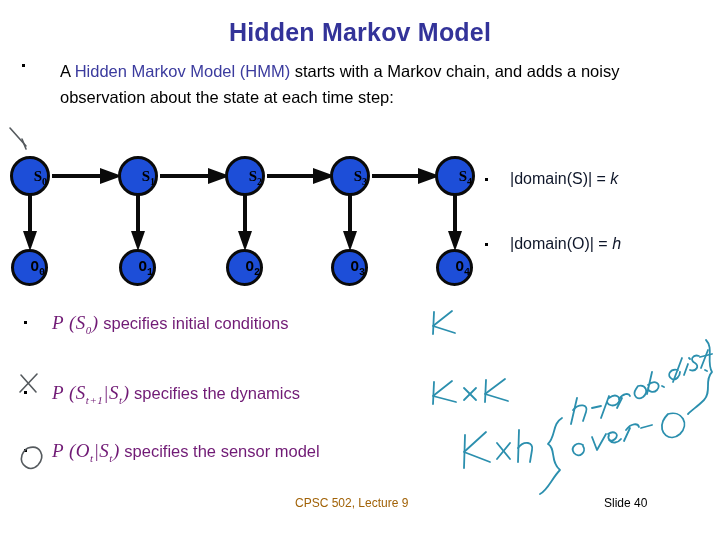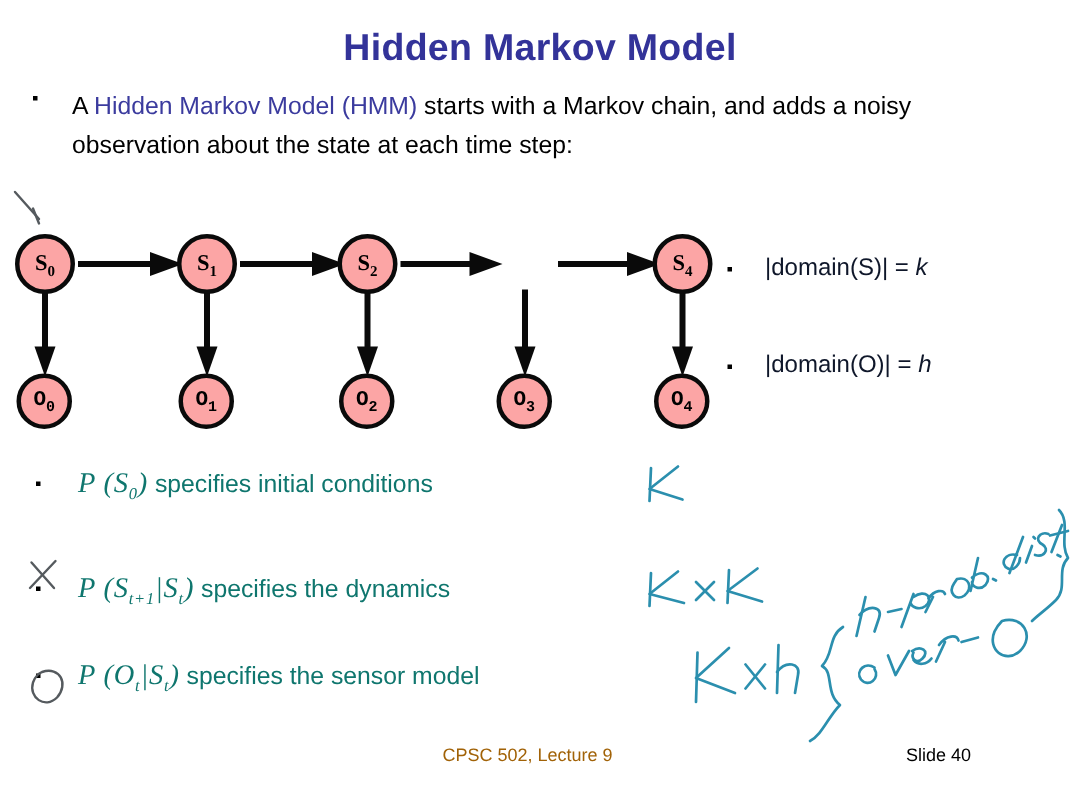--- a/index.html
+++ b/index.html
@@ -39,21 +39,21 @@
   }
   .bullet-dot {
     position: absolute;
     left: 0;
     top: 6px;
     width: 3px;
     height: 3px;
     background: #000;
   }
   #intro-text {
-    margin-left: 26px;
+    margin-left: 38px;
     font-size: 16.5px;
     line-height: 26px;
     color: #000;
   }
   .blue {
     color: #3b3b9e;
   }
 
   
   #diagram {
@@ -63,22 +63,22 @@
     width: 500px;
     height: 150px;
   }
   .node {
     position: absolute;
     width: 40px;
     height: 40px;
     border: 3.5px solid #0a0a0a;
     border-radius: 50%;
     box-sizing: border-box;
-    background: #fca5a5;
-    text-align: center;
+    background: #1d4ed8;
+    text-align: right;
     font-family: "Liberation Serif", serif;
     font-weight: bold;
     font-size: 15px;
     line-height: 34px;
     color: #000;
   }
   .node sub {
     font-size: 10px;
   }
   .o-node {
@@ -138,21 +138,21 @@
   }
   .ital {
     font-style: italic;
   }
 
   
   .low-bullet {
     position: absolute;
     left: 24px;
     font-size: 16.5px;
-    color: #0f766e;
+    color: #701a75;
     white-space: nowrap;
   }
   .low-bullet .bdot {
     position: absolute;
     left: 0;
     top: 9px;
     width: 3px;
     height: 3px;
     background: #000;
   }
@@ -232,20 +232,21 @@
 
     <div class="v-shaft" style="left:348px; top:48px; height:42px;"></div>
     <div class="v-head" style="left:342.5px; top:86px;"></div>
 
     <div class="v-shaft" style="left:453px; top:48px; height:42px;"></div>
     <div class="v-head" style="left:447.5px; top:86px;"></div>
 
     <div class="node" style="left:10px;  top:11px;"><span>S</span><sub>0</sub></div>
     <div class="node" style="left:118px; top:11px;"><span>S</span><sub>1</sub></div>
     <div class="node" style="left:225px; top:11px;"><span>S</span><sub>2</sub></div>
+    <div class="node" style="left:330px; top:11px;"><span>S</span><sub>3</sub></div>
     <div class="node" style="left:435px; top:11px;"><span>S</span><sub>4</sub></div>
 
     <div class="node o-node" style="left:11px;  top:104px;"><span>O</span><sub>0</sub></div>
     <div class="node o-node" style="left:119px; top:104px;"><span>O</span><sub>1</sub></div>
     <div class="node o-node" style="left:226px; top:104px;"><span>O</span><sub>2</sub></div>
     <div class="node o-node" style="left:331px; top:104px;"><span>O</span><sub>3</sub></div>
     <div class="node o-node" style="left:436px; top:104px;"><span>O</span><sub>4</sub></div>
   </div>
 
   <div class="side-bullet" style="left:485px; top:170px;">

